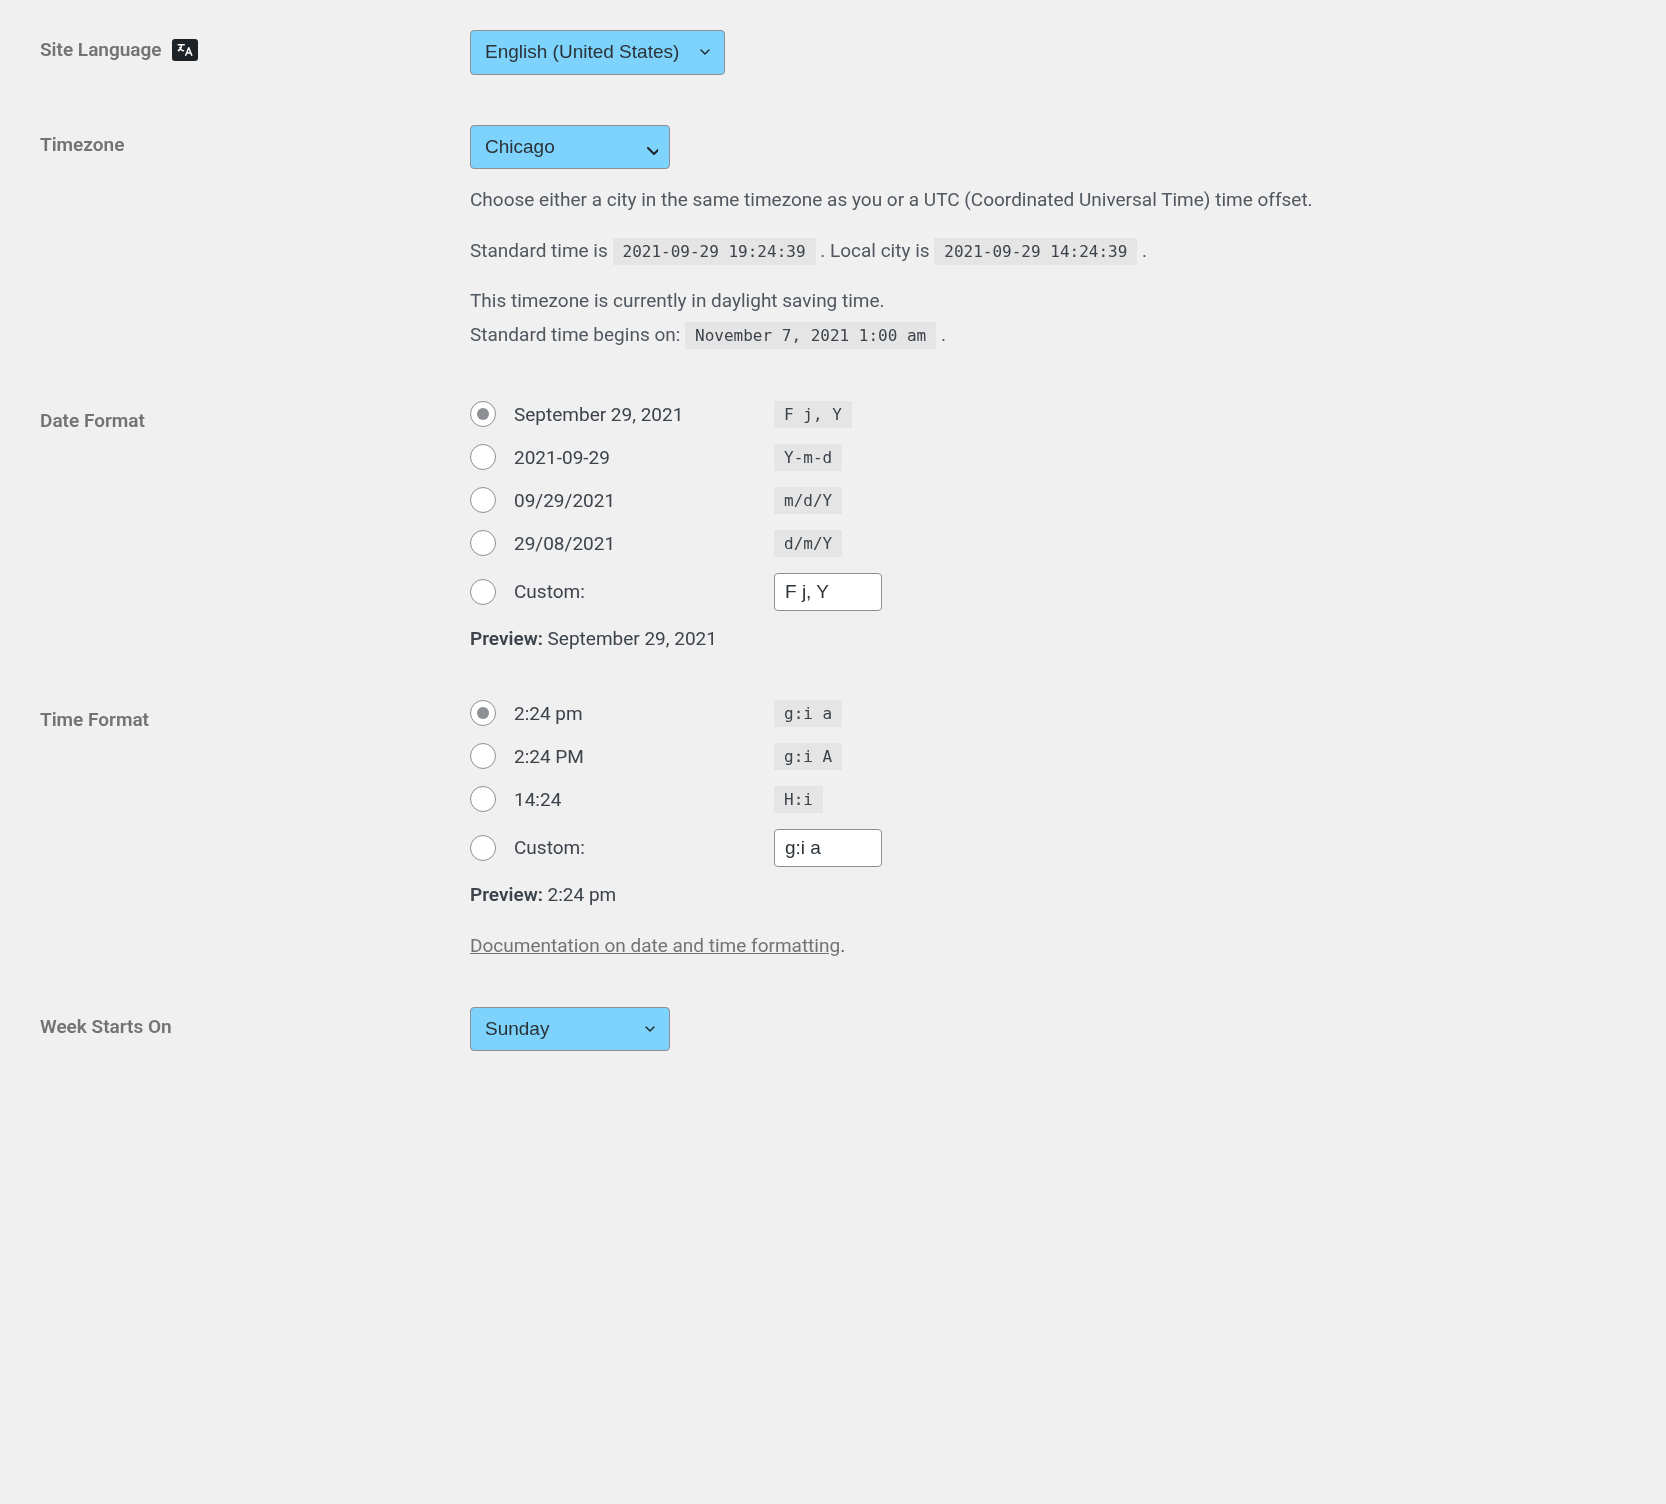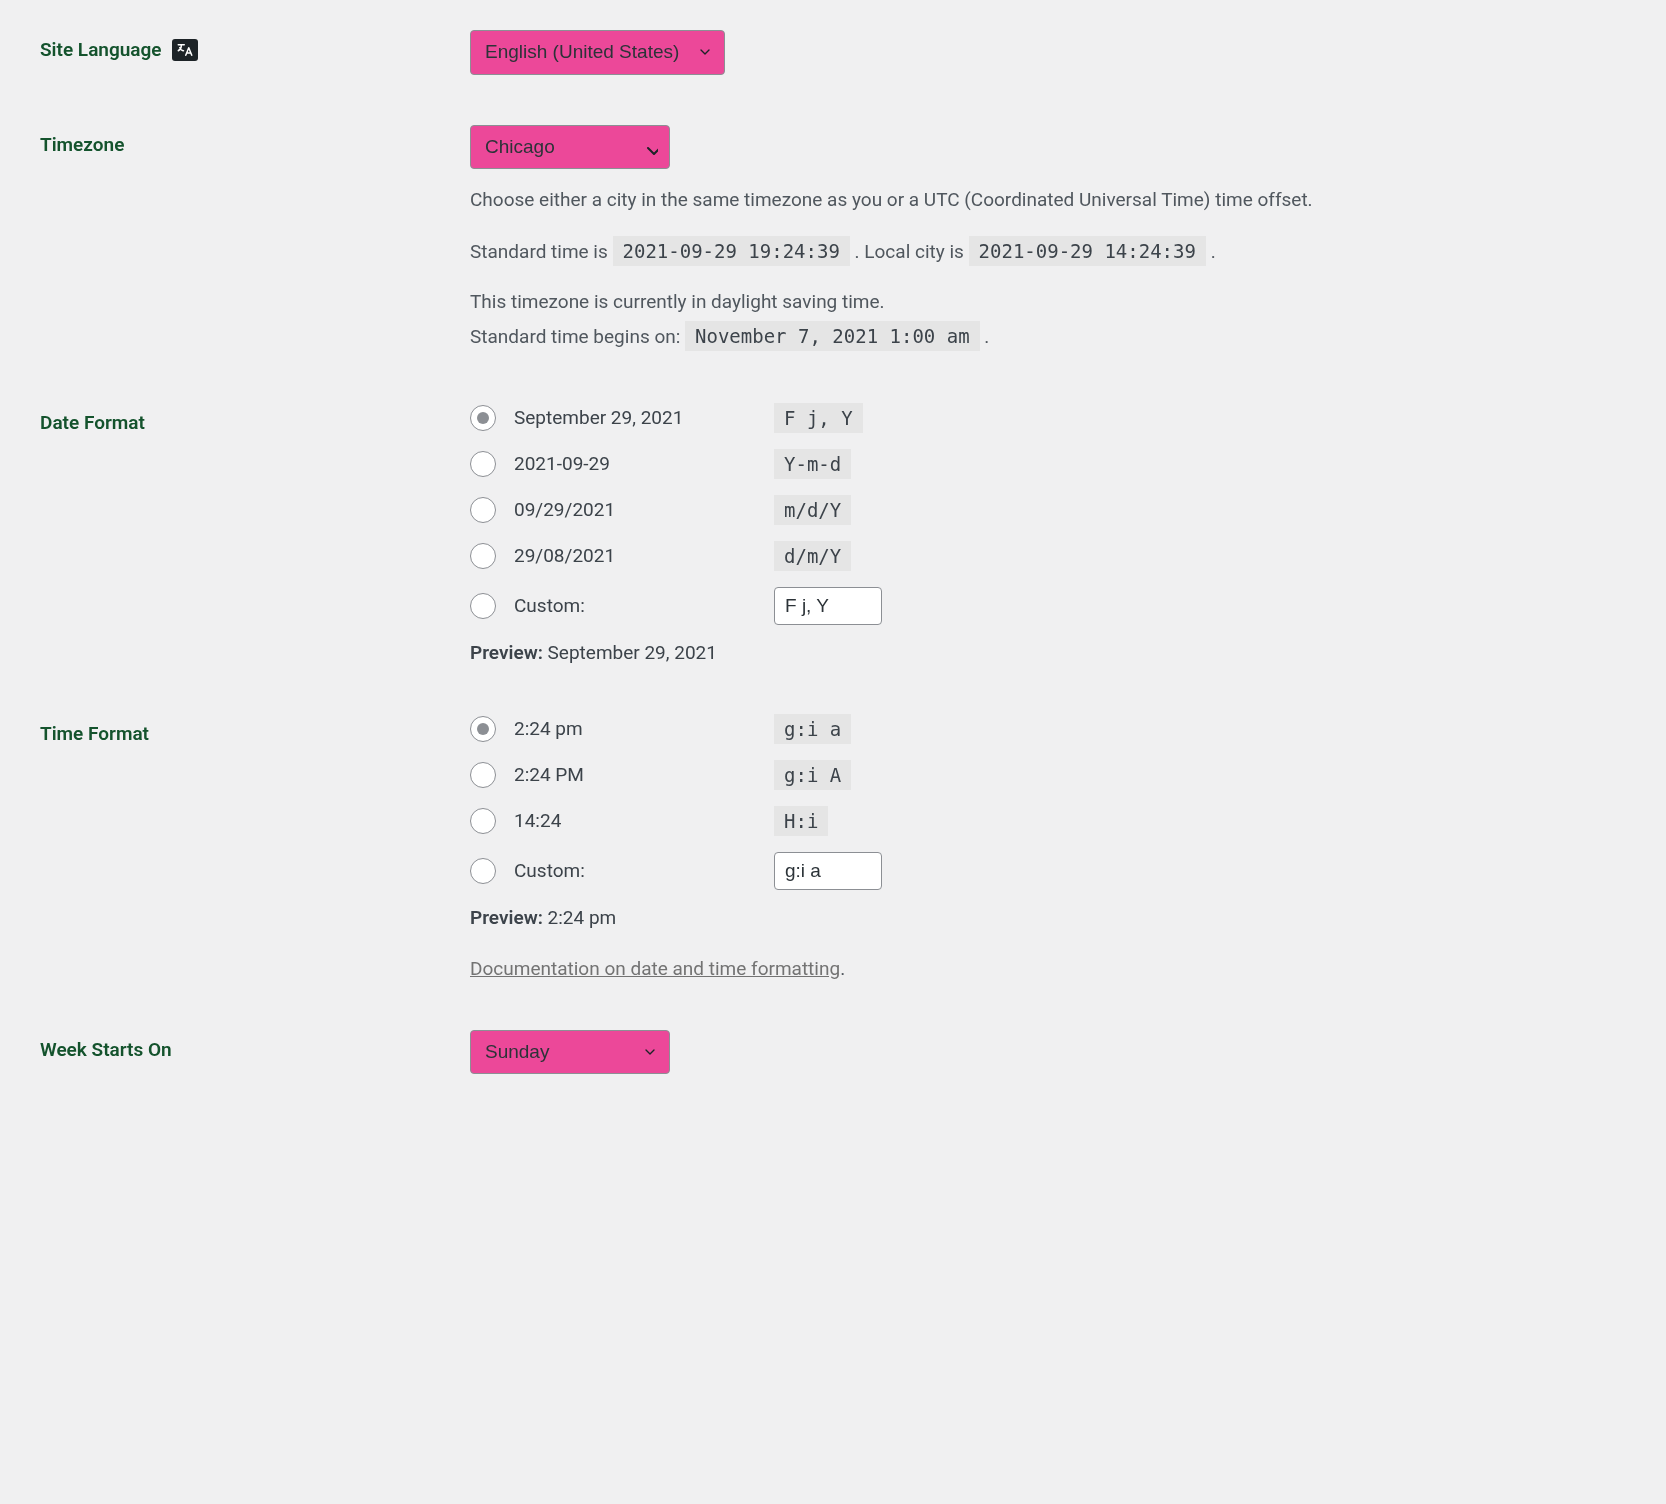--- a/index.html
+++ b/index.html
@@ -14,38 +14,38 @@
   }
   .settings-row {
     display: flex;
     align-items: flex-start;
     margin-bottom: 50px;
   }
   .settings-row.tight { margin-bottom: 40px; }
   .row-label {
     flex: 0 0 430px;
     font-weight: 600;
-    color: #14532d;
+    color: #737373;
     padding-top: 8px;
     display: flex;
     align-items: center;
     gap: 10px;
   }
   .row-content {
     flex: 1;
     color: #50575e;
   }
   .select-wrap {
     position: relative;
     display: inline-block;
   }
   select.wp-select {
     appearance: none;
     -webkit-appearance: none;
-    background: #ec4899;
+    background: #7dd3fc;
     border: 1px solid #8c8f94;
     border-radius: 4px;
     padding: 8px 44px 8px 14px;
     font-size: 19px;
     color: #2c3338;
     line-height: 1.4;
     min-width: 200px;
     cursor: pointer;
   }
   .select-wrap .chev {
@@ -64,21 +64,21 @@
     color: #50575e;
     line-height: 1.6;
   }
   .desc p { margin: 0 0 20px 0; }
   .desc p:last-child { margin-bottom: 0; }
   code.token {
     font-family: Menlo, Consolas, monospace;
     background: #e5e5e5;
     color: #3c434a;
     padding: 4px 10px;
-    font-size: 19px;
+    font-size: 16px;
     white-space: nowrap;
   }
   .radio-list { margin-top: 0; }
   .radio-row {
     display: flex;
     align-items: center;
     margin-bottom: 16px;
   }
   .radio-row:last-of-type { margin-bottom: 16px; }
   input[type="radio"].wp-radio {

